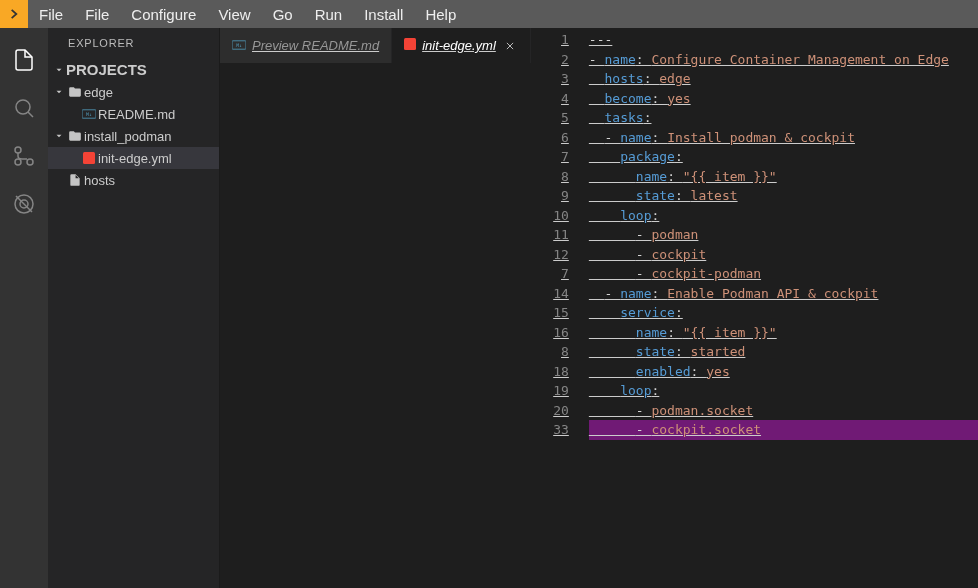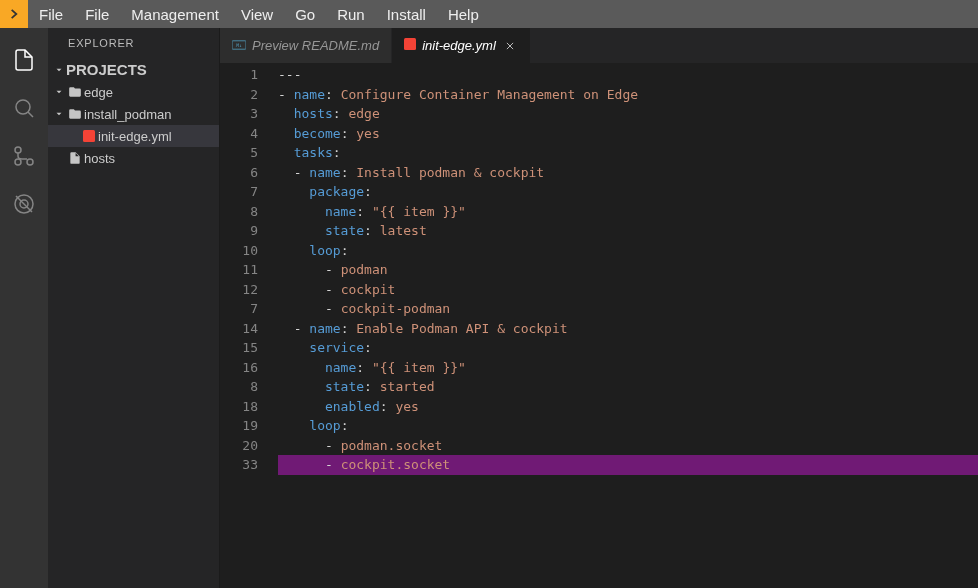--- a/index.html
+++ b/index.html
@@ -101,22 +101,23 @@
   align-items: center;
 }
 .folder-ic { color: #c5c5c5; }
 .file-ic { color: #c5c5c5; }
 .indent0 { padding-left: 4px; }
 .indent1 { padding-left: 18px; }
 
 .editor {
   flex: 1;
   display: flex;
-  flex-direction: column;
+  flex-direction: row;
   background: #1e1e1e;
+  text-decoration: underline;
 }
 .tabstrip {
   height: 35px;
   background: #252526;
   display: flex;
 }
 .tab {
   height: 35px;
   padding: 0 12px;
   display: flex;
@@ -175,21 +176,21 @@
 
 <div class="menubar">
   <div class="logo-box">
     <svg viewBox="0 0 24 24" fill="none" stroke="#333" stroke-width="3">
         <polyline points="8 5 16 12 8 19"></polyline>
       </svg>
   </div>
   <div id="menu-items" style="display: flex;">
       <div class="menu-item">File</div>
       <div class="menu-item">File</div>
-      <div class="menu-item">Management</div>
+      <div class="menu-item">Configure</div>
       <div class="menu-item">View</div>
       <div class="menu-item">Go</div>
       <div class="menu-item">Run</div>
       <div class="menu-item">Install</div>
       <div class="menu-item">Help</div>
     </div>
 </div>
 
 <div class="body-area">
 
@@ -239,20 +240,30 @@
             <svg width="10" height="10" viewBox="0 0 16 16" fill="currentColor">
               <path d="M4 6l4 4 4-4z"></path>
             </svg>
           </span>
           <span class="icon-slot folder-ic">
             <svg width="14" height="14" viewBox="0 0 24 24" fill="currentColor">
               <path d="M10 4H4a2 2 0 0 0-2 2v12a2 2 0 0 0 2 2h16a2 2 0 0 0 2-2V8a2 2 0 0 0-2-2h-8l-2-2z"></path>
             </svg>
           </span>
           <span>edge</span>
+        </div>
+        <div class="tree-row indent1">
+          <span class="chev"></span>
+          <span class="icon-slot">
+            <svg width="14" height="10" viewBox="0 0 20 12">
+              <rect width="20" height="12" rx="1" fill="none" stroke="#519aba" stroke-width="1.2"></rect>
+              <text x="10" y="9" text-anchor="middle" font-size="7" fill="#519aba" font-family="monospace">M↓</text>
+            </svg>
+          </span>
+          <span>README.md</span>
         </div>
         <div class="tree-row indent0">
           <span class="chev">
             <svg width="10" height="10" viewBox="0 0 16 16" fill="currentColor">
               <path d="M4 6l4 4 4-4z"></path>
             </svg>
           </span>
           <span class="icon-slot folder-ic">
             <svg width="14" height="14" viewBox="0 0 24 24" fill="currentColor">
               <path d="M10 4H4a2 2 0 0 0-2 2v12a2 2 0 0 0 2 2h16a2 2 0 0 0 2-2V8a2 2 0 0 0-2-2h-8l-2-2z"></path>

